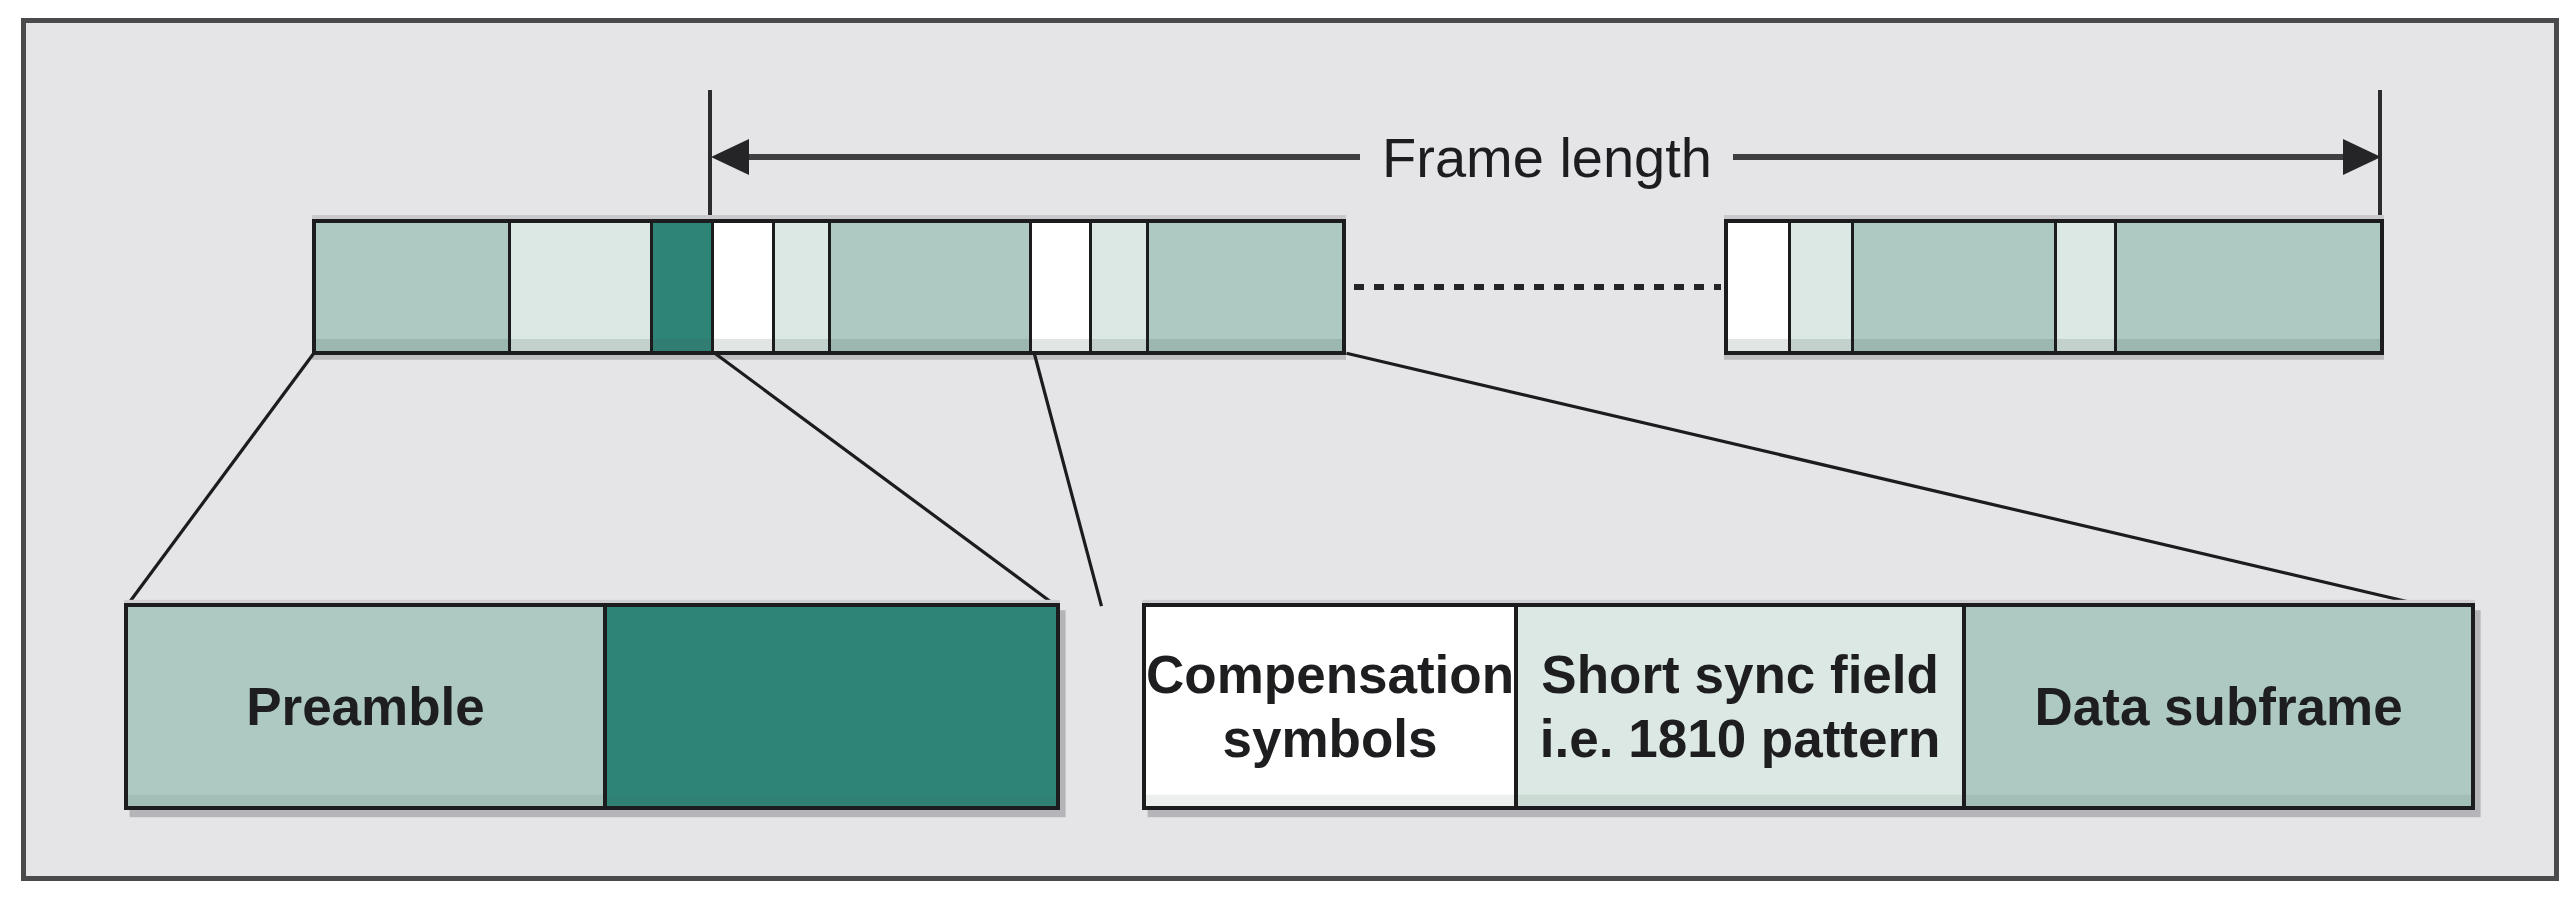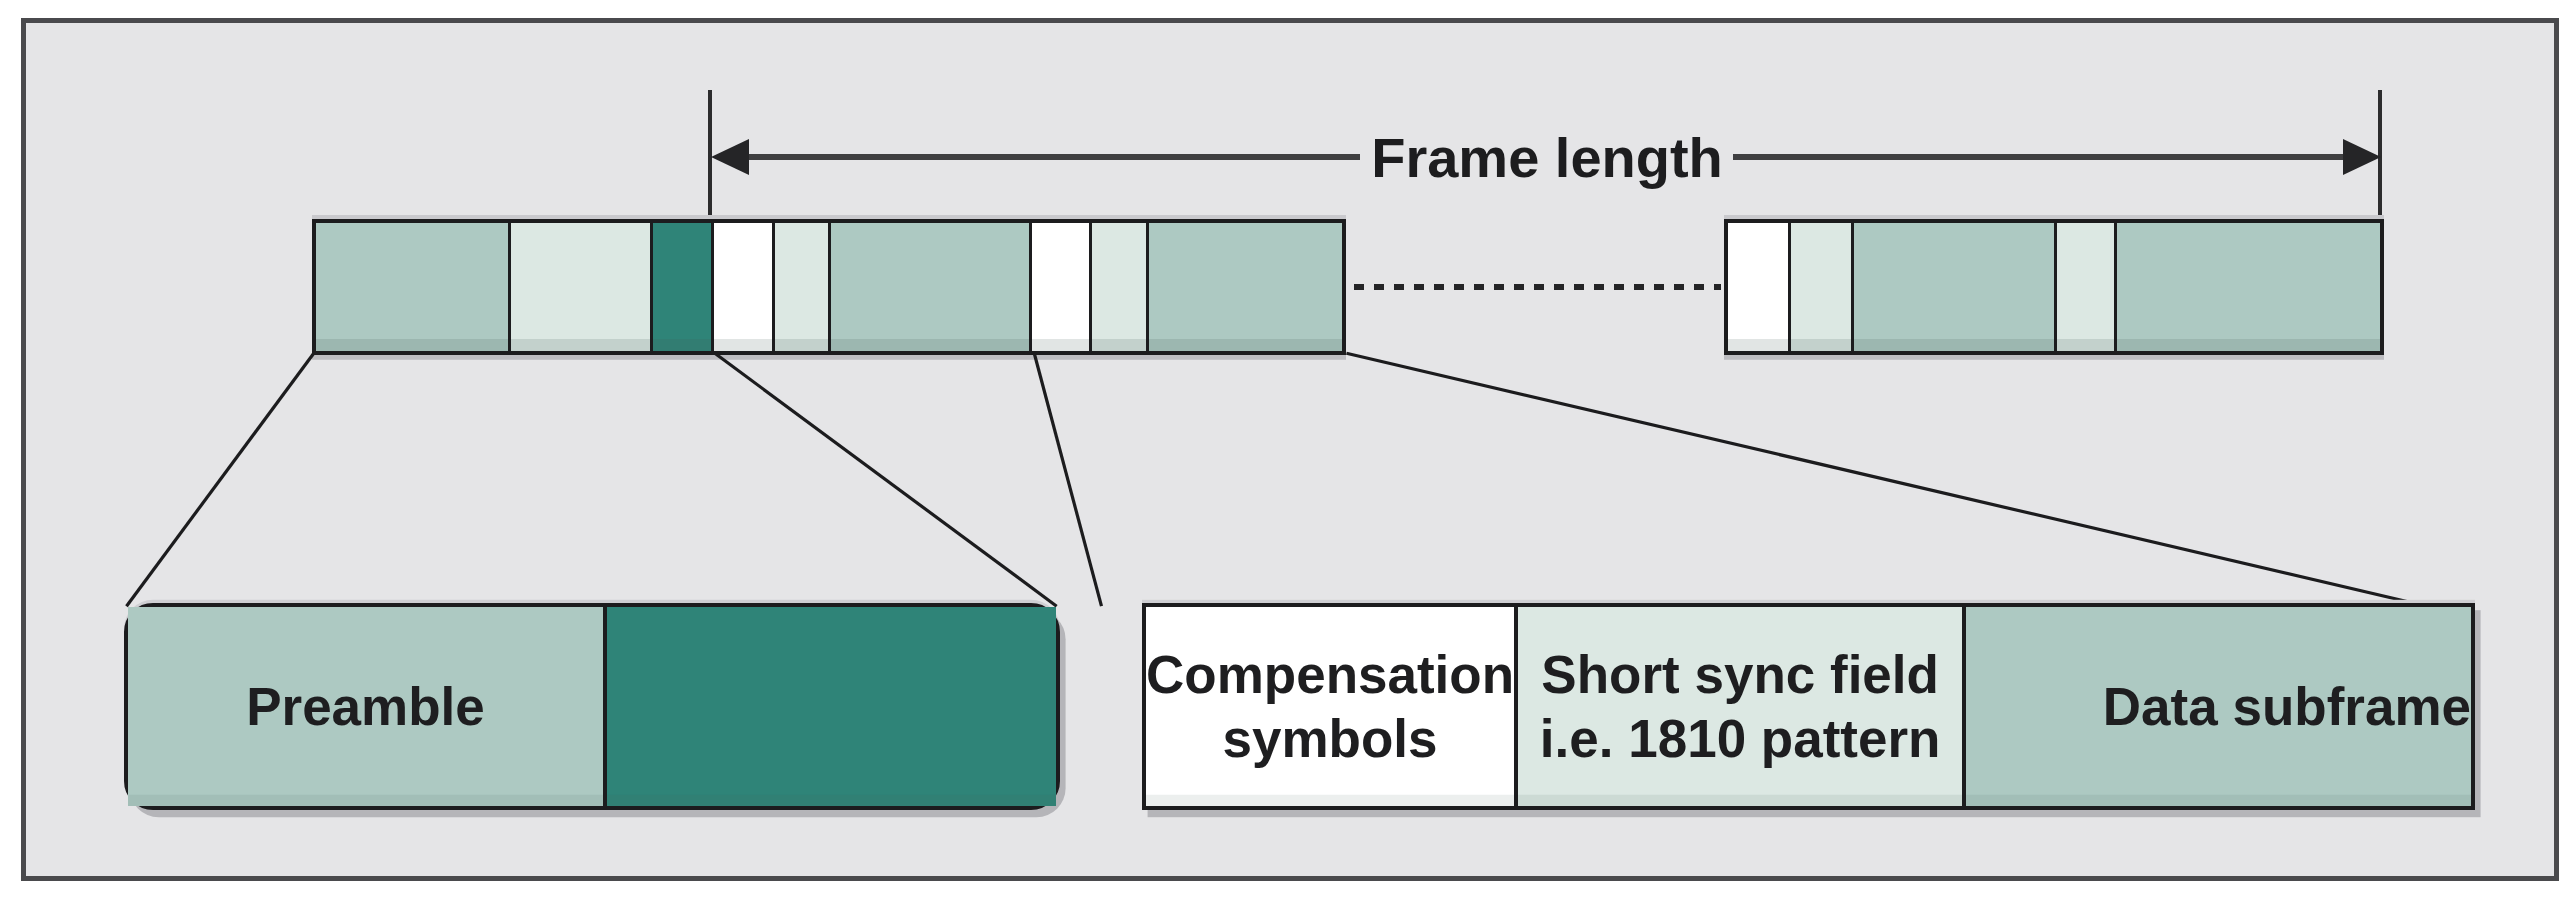--- a/index.html
+++ b/index.html
@@ -23,21 +23,21 @@
   .arrow-line.left{left:724px;width:636px;}
   .arrow-line.right{left:1733px;width:632px;}
   .arrowhead{
     position:absolute;top:139px;width:0;height:0;
     border-top:18.4px solid transparent;border-bottom:18.4px solid transparent;
   }
   .arrowhead.left{left:711px;border-right:38px solid #252527;}
   .arrowhead.right{left:2343px;border-left:38px solid #252527;}
   .frame-label{
     position:absolute;left:1547px;top:157px;transform:translate(-50%,-50%);
-    font-size:56px;font-weight:700;color:#1d1d1f;white-space:nowrap;
+    font-size:56px;font-weight:400;color:#1d1d1f;white-space:nowrap;
   }
   
   .bar-group{
     position:absolute;top:219px;height:136px;display:flex;
     border:4px solid #1c1c1e;box-sizing:border-box;background:#1c1c1e;
     box-shadow:0 -4px 0 #c9c9cd, 0 4.8px 0 #bdbdc1;
   }
   .bar-group.left-group{left:312px;width:1034px;}
   .bar-group.right-group{left:1724px;width:660px;}
   .bar-seg{
@@ -49,21 +49,21 @@
     background:repeating-linear-gradient(90deg,#242426 0 10.4px,rgba(0,0,0,0) 10.4px 20px);
   }
   
   svg.connectors{position:absolute;left:0;top:0;width:2576px;height:901px;pointer-events:none;}
   
   .detail-box{
     position:absolute;top:603px;height:207px;display:flex;
     border:4.8px solid #1c1c1e;box-sizing:border-box;background:#1c1c1e;
     box-shadow:5.6px 7.2px 0 #b5b5b9, 0 -3.2px 0 #cfcfd3;
   }
-  .detail-box.left-box{left:124px;width:936px;border-radius:29px;}
+  .detail-box.left-box{left:124px;width:936px;}
   .detail-box.right-box{left:1142px;width:1333px;}
   .detail-cell{
     height:100%;display:flex;align-items:center;justify-content:center;
     box-shadow:inset 0 -11.2px 0 rgba(70,95,90,0.10);
   }
   .detail-cell + .detail-cell{border-left:4px solid #1c1c1e;}
   .cell-label{
     font-size:53px;line-height:1.2;font-weight:600;color:#1e1e20;
     text-align:center;white-space:pre-line;
   }
@@ -116,17 +116,17 @@
   </div>
 <div class="detail-box right-box" id="box-right">
     <div class="detail-cell" style="background: rgb(255, 255, 255); flex-grow: 463; flex-basis: 0px;">
       <span class="cell-label">Compensation
 symbols</span>
     </div>
     <div class="detail-cell" style="background: rgb(220, 232, 227); flex-grow: 579; flex-basis: 0px;">
       <span class="cell-label">Short sync field
 i.e. 1810 pattern</span>
     </div>
-    <div class="detail-cell" style="background: rgb(173, 201, 194); flex-grow: 658; flex-basis: 0px; justify-content: flex-end;">
+    <div class="detail-cell" style="background: rgb(173, 201, 194); flex-grow: 658; flex-basis: 0px;">
       <span class="cell-label">Data subframe</span>
     </div>
   </div>
 
 
 </body></html>

